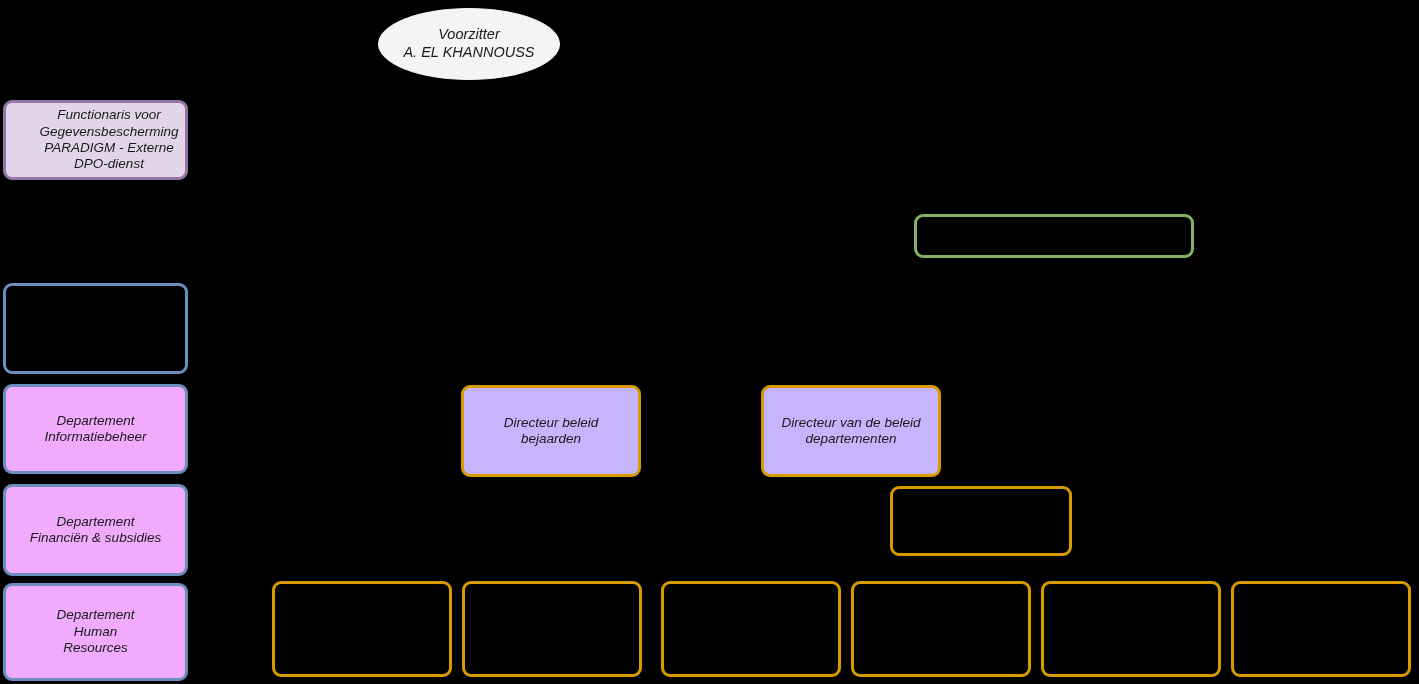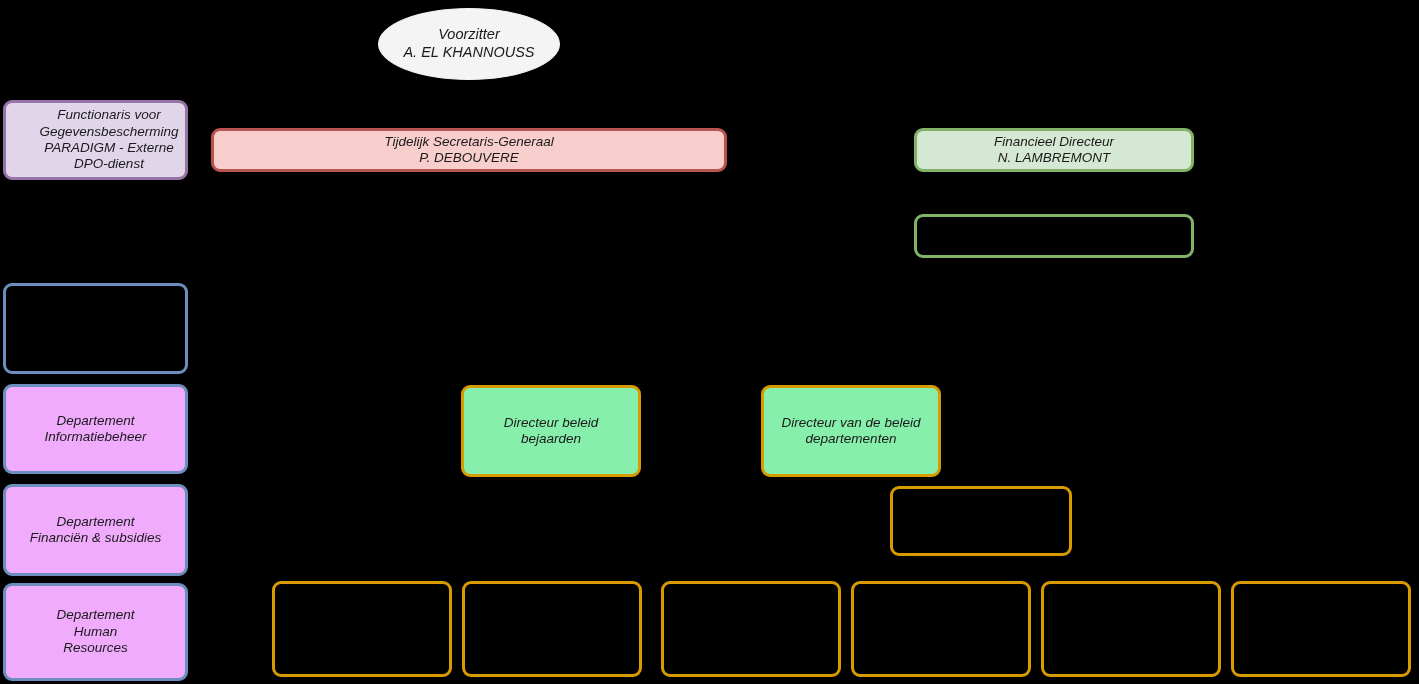--- a/index.html
+++ b/index.html
@@ -39,21 +39,21 @@
   .rrect {
     border-radius: 9px;
     border-style: solid;
   }
   .rrect.tight { border-radius: 7px; }
 
   .c-purple { background: #e1d5ea; border-color: #9673a6; border-width: 3px; padding-left: 27px; }
   .c-red    { background: #f8cecc; border-color: #b85450; border-width: 3px; }
   .c-green  { background: #d5e8d4; border-color: #82b366; border-width: 3px; }
   .c-blue   { background: #f0abfc; border-color: #6c8ebf; border-width: 3px; }
-  .c-orange { background: #86efac; border-color: #d79b00; border-width: 3px; }
+  .c-orange { background: #c4b5fd; border-color: #d79b00; border-width: 3px; }
 
   
   .empty { background: #000000; }
 
   .edge {
     position: absolute;
     background: #000000;
   }
 </style>
 </head>
@@ -84,26 +84,22 @@
   <div class="edge" style="left:1321px; top:566px; width:2px; height:16px;"></div>
 
   <div class="node ellipse" style="left:378px; top:8px; width:182px; height:72px;">Voorzitter
 A. EL KHANNOUSS</div>
 
   <div class="node rrect c-purple" style="left:3px; top:100px; width:185px; height:80px;">Functionaris voor
 Gegevensbescherming
 PARADIGM - Externe
 DPO-dienst</div>
 
-  <div class="node rrect c-red" style="left:211px; top:128px; width:516px; height:44px;">Tijdelijk Secretaris-Generaal
-P. DEBOUVERE</div>
 
 
-  <div class="node rrect c-green" style="left:914px; top:128px; width:280px; height:44px;">Financieel Directeur
-N. LAMBREMONT</div>
 
   <div class="node rrect c-green empty" style="left:914px; top:214px; width:280px; height:44px;"></div>
 
   <div class="node rrect c-blue empty" style="left:3px; top:283px; width:185px; height:91px;"></div>
 
   <div class="node rrect c-blue" style="left:3px; top:384px; width:185px; height:90px;">Departement
 Informatiebeheer</div>
 
   <div class="node rrect c-blue" style="left:3px; top:484px; width:185px; height:92px;">Departement
 Financiën &amp; subsidies</div>

